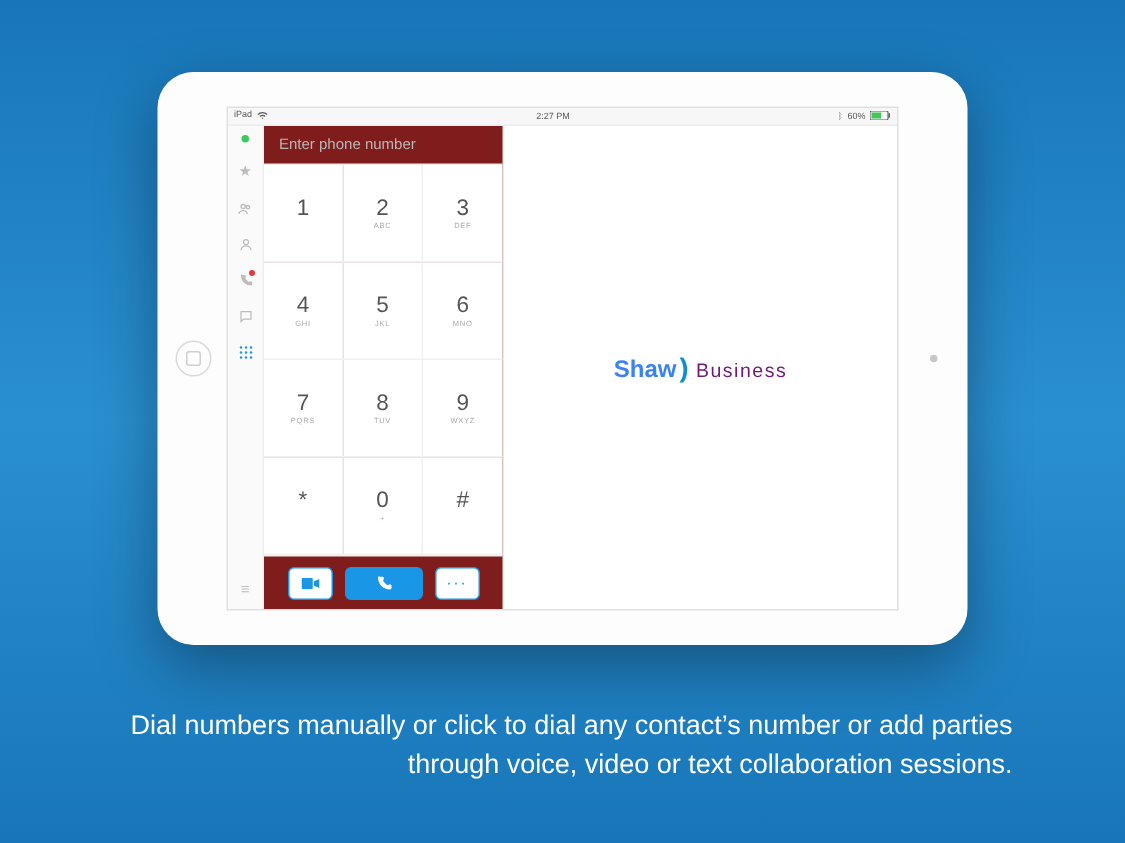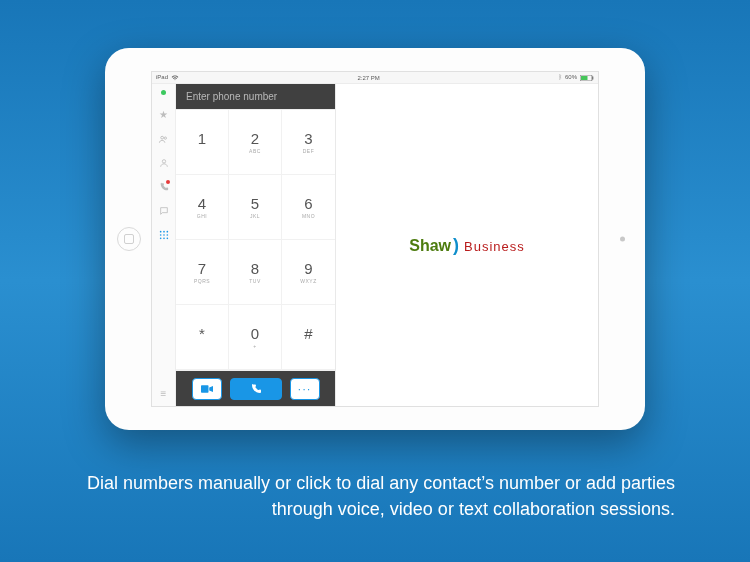--- a/index.html
+++ b/index.html
@@ -44,21 +44,21 @@
   .sidebar {
     width: 24px; background: #fafafa; border-right: 1px solid #eee;
     display: flex; flex-direction: column; align-items: center; padding-top: 6px; gap: 12px;
     position: relative;
   }
   .sidebar-icon { width: 12px; height: 12px; display:flex; align-items:center; justify-content:center; color:#bdbdbd; font-size:10px; line-height:1; }
   .status-dot{ width:5px;height:5px;background:#3cc95f;border-radius:50%; margin-bottom:2px;}
   .red-dot { width:4px;height:4px;background:#e63b3b;border-radius:50%; position:absolute; margin-left:8px; margin-top:-10px;}
   .sidebar-bottom { margin-top: auto; margin-bottom: 6px; }
   .dialer-pane {
-    width: 160px; background: #404040; border-right: 1px solid #e9e9e9; display: flex; flex-direction: column;
+    width: 160px; background: #7f1d1d; border-right: 1px solid #e9e9e9; display: flex; flex-direction: column;
   }
   .phone-input {
     height: 26px; border-bottom: 1px solid #eee; display: flex; align-items: center; padding: 0 10px;
     color: #b8b8b8; font-size: 10px;
   }
   .keypad { flex: 1; display: grid; grid-template-columns: repeat(3, 1fr); }
   .key {
     border-right: 1px solid #f1f1f1; border-bottom: 1px solid #f1f1f1;
     display: flex; flex-direction: column; align-items: center; justify-content: center;
     color: #4a4a4a; background:#fff;
@@ -74,23 +74,23 @@
     height: 22px; border-radius: 4px; border: 1px solid #1996e6; display:flex; align-items:center; justify-content:center;
     color:#1996e6; background:#fff; font-size:11px;
   }
   .action-btn.small { width: 30px; }
   .action-btn.call { width: 52px; background:#1996e6; color:#fff; }
   .action-btn.more { width:30px; letter-spacing:1px;}
   .brand-pane {
     flex: 1; display: flex; align-items: center; justify-content: center;
   }
   .brand { display:flex; align-items:baseline; gap:2px; }
-  .brand-shaw { color:#4d7c0f; font-weight:600; font-size:16px; }
+  .brand-shaw { color:#3b82f6; font-weight:600; font-size:16px; }
   .brand-paren { color:#0f8ecb; font-weight:700; font-size:18px; }
-  .brand-biz { color:#b91c1c; font-size:13px; margin-left:3px; font-weight:400; letter-spacing:1px;}
+  .brand-biz { color:#701a75; font-size:13px; margin-left:3px; font-weight:400; letter-spacing:1px;}
   .caption {
     margin-top: 40px; color: #ffffff; font-size: 18px; font-weight: 300; text-align: right;
     line-height: 1.45; max-width: 640px; padding: 0 20px;
   }
   .wifi-svg, .bat-svg { display:inline-block; vertical-align:middle;}
 </style>
 </head>
 <body>
 
 <div class="tablet-frame">

